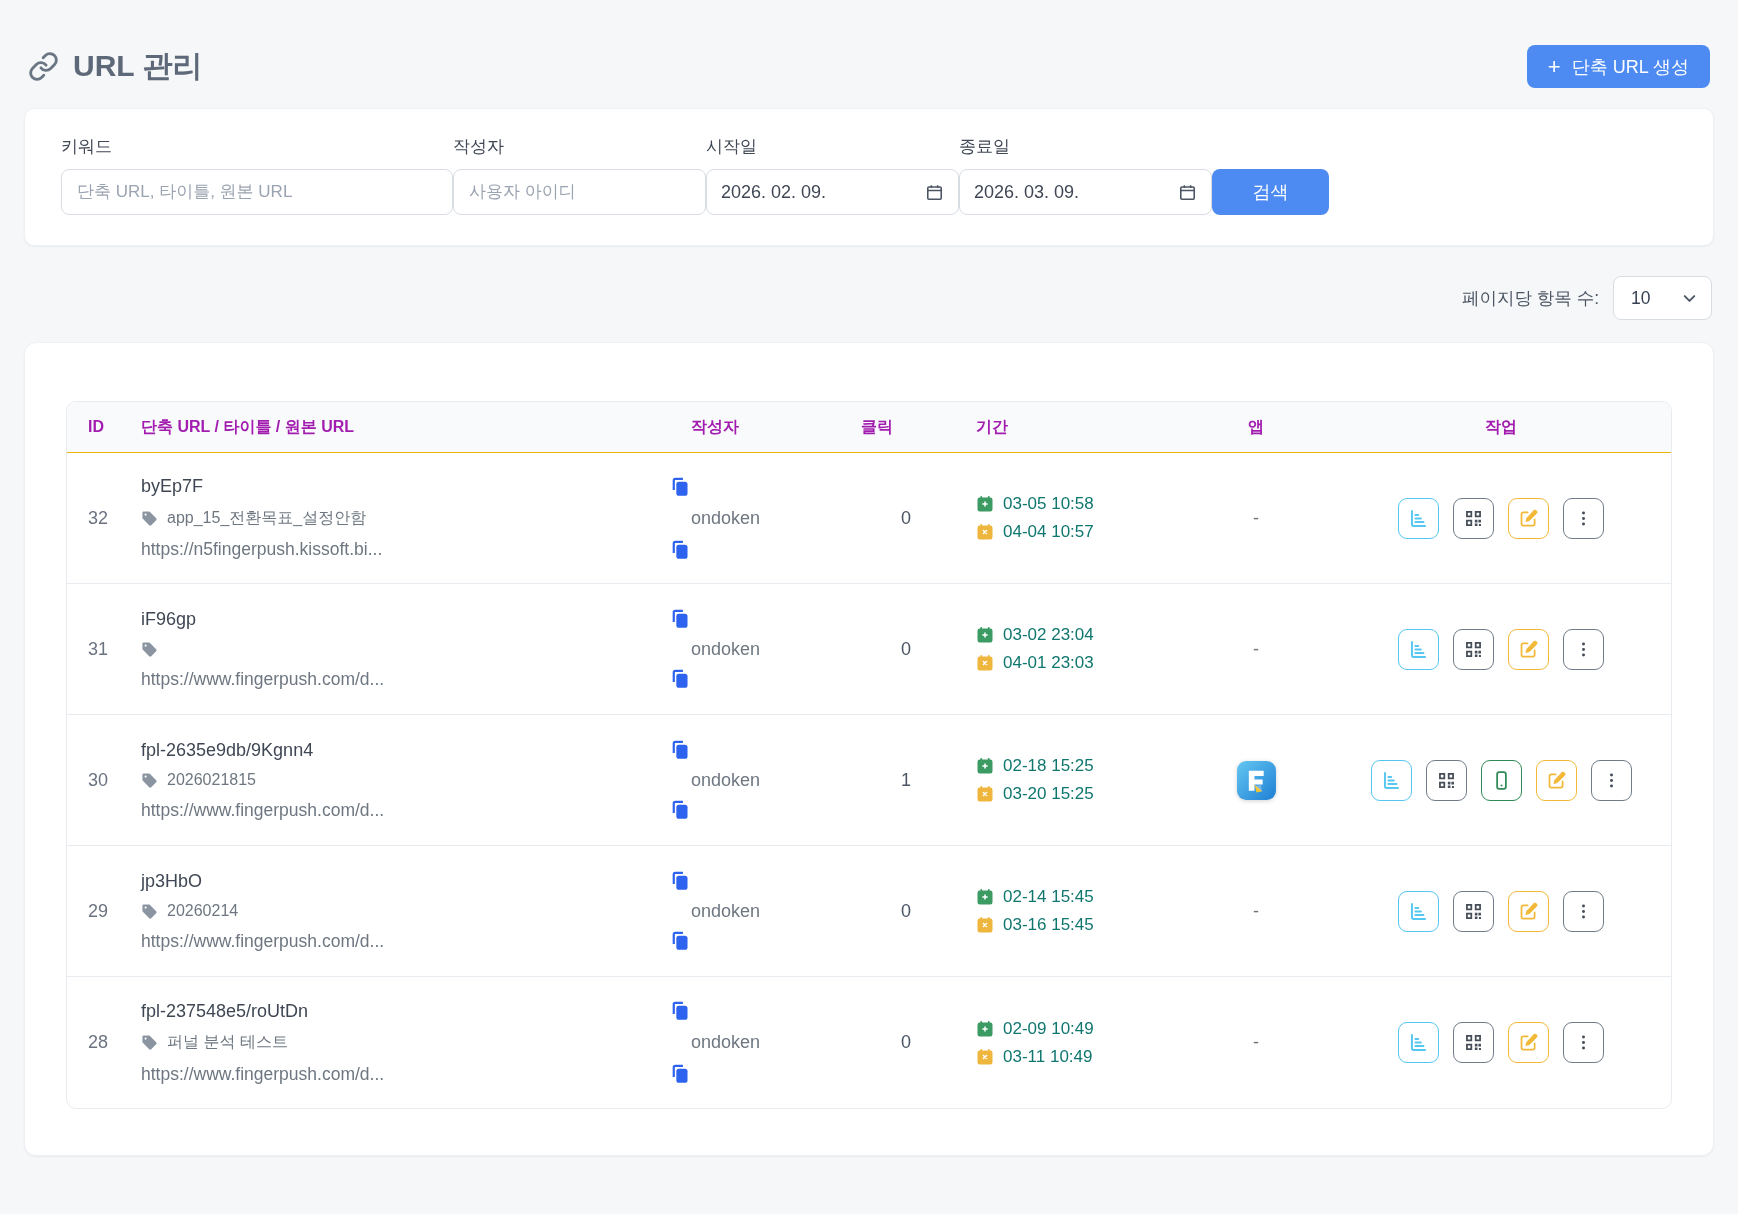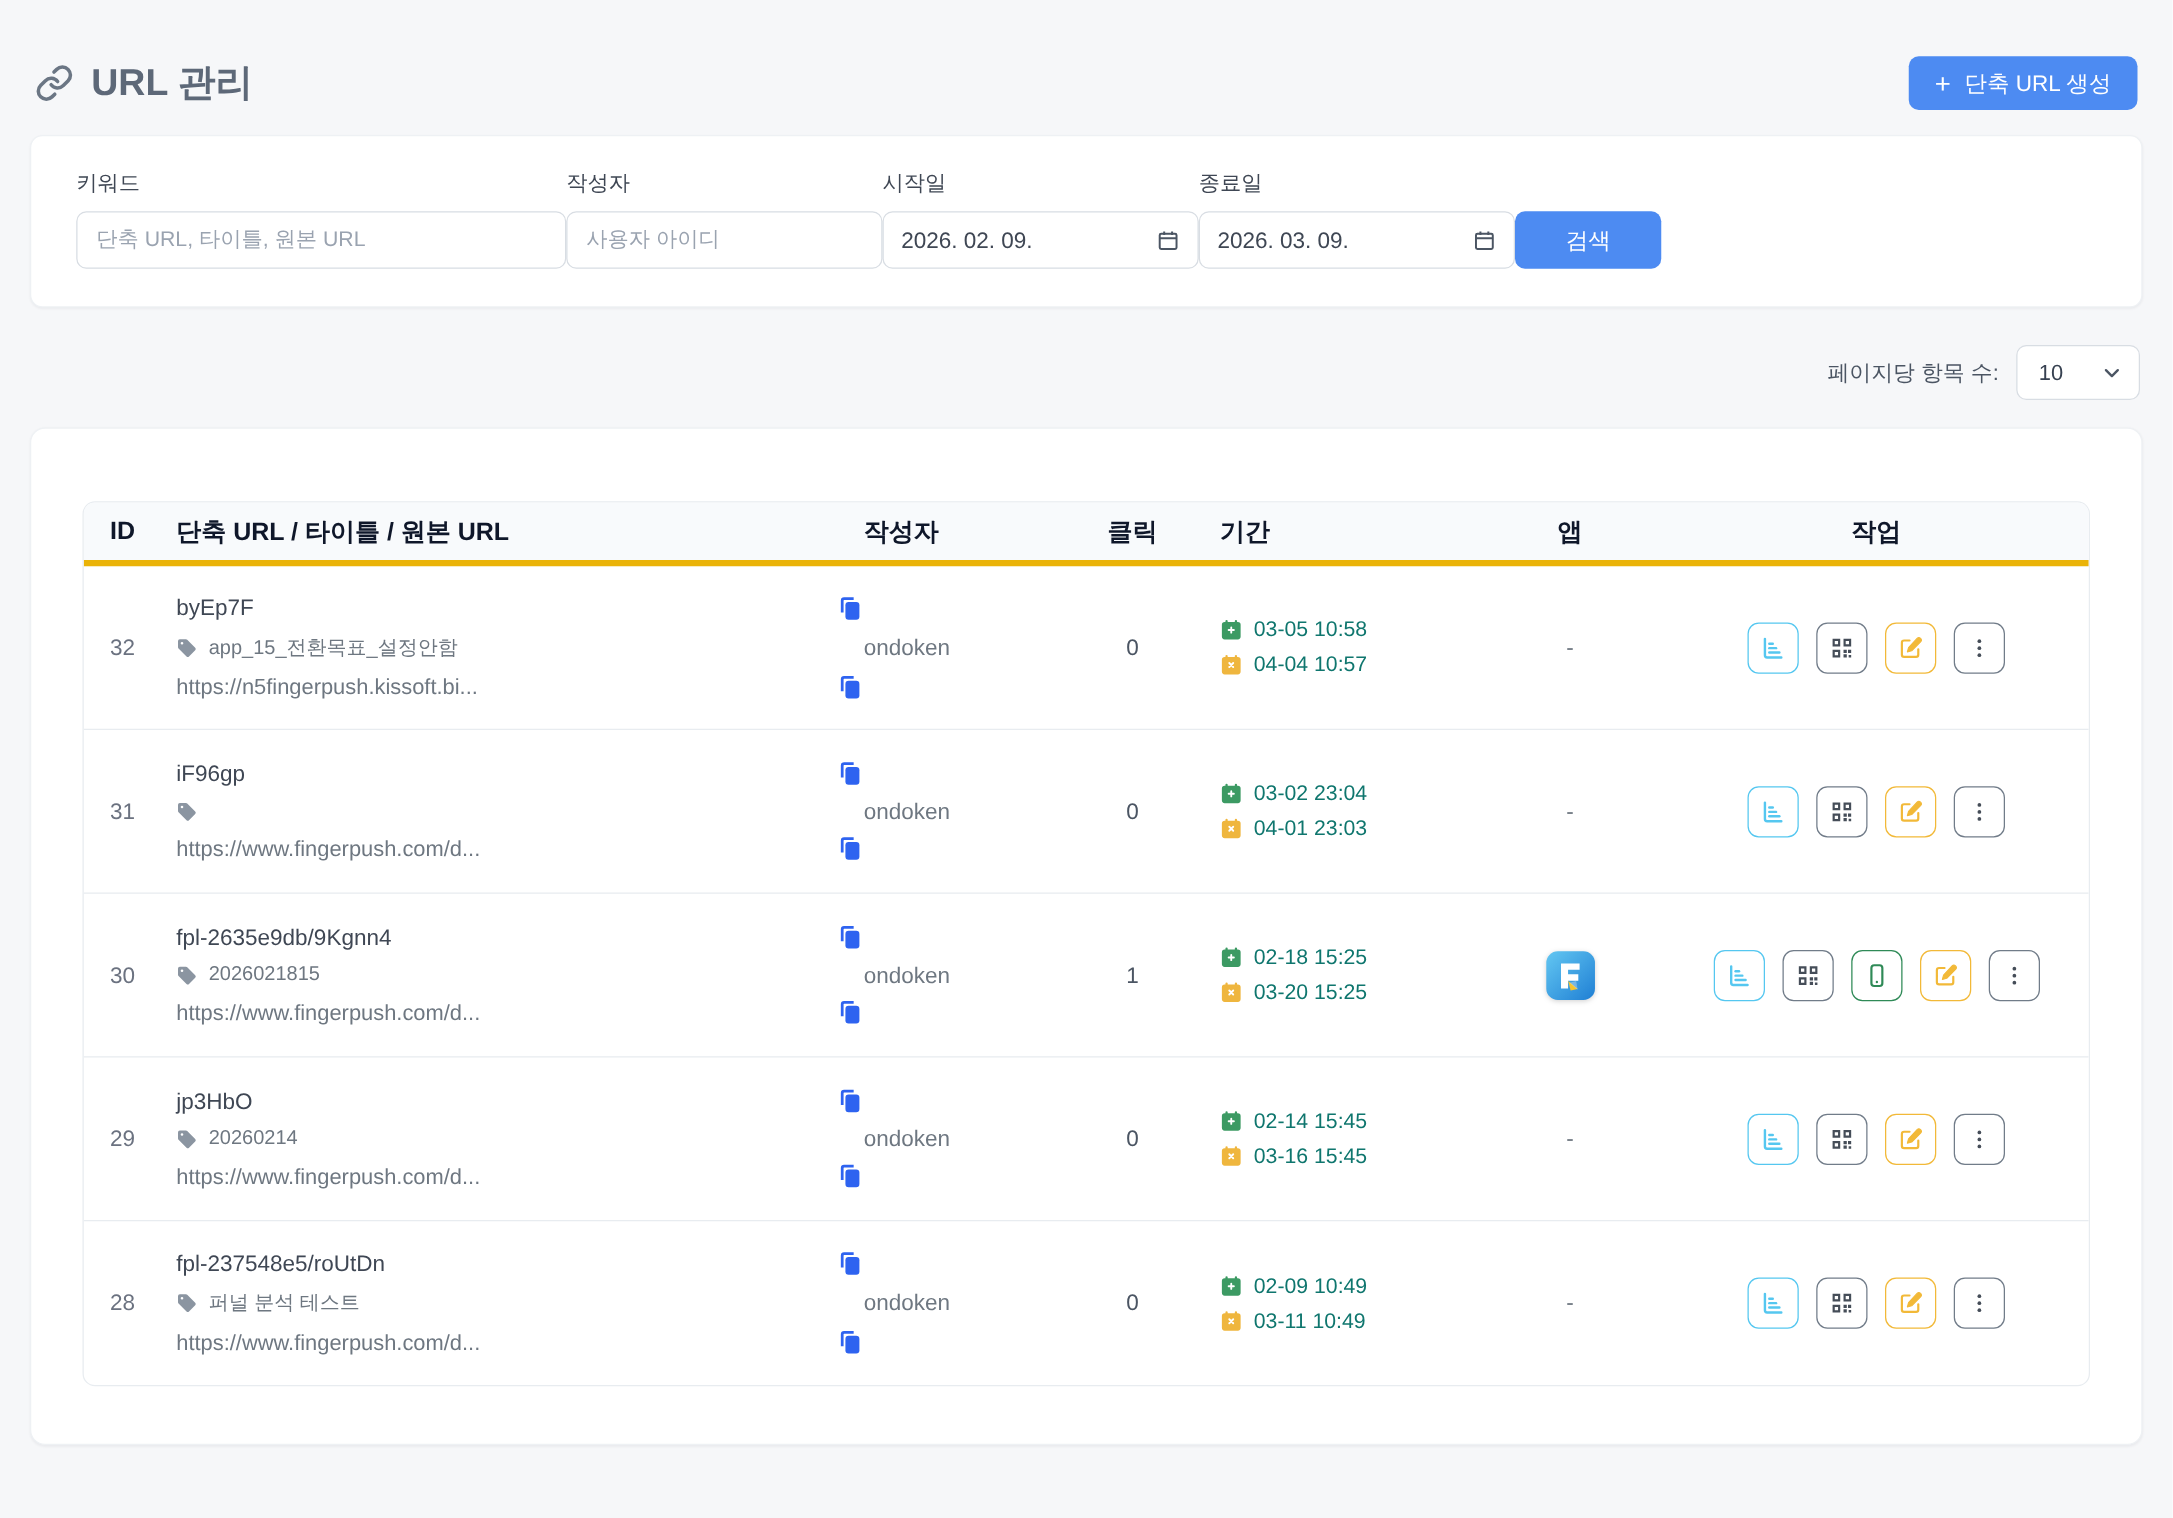--- a/index.html
+++ b/index.html
@@ -50,25 +50,25 @@
     display:flex;align-items:center;justify-content:space-between;padding:0 12px 0 17px;
     font-size:17.5px;color:#374151;cursor:pointer}
   .perpage-select .chev{width:19px;height:19px;display:inline-flex;color:#4b5563}
   .perpage-select .chev svg{width:100%;height:100%}
 
   
   .table-card{background:#fff;border:1px solid #eef1f4;border-radius:12px;
     box-shadow:0 1px 2px rgba(16,24,40,.05);padding:58px 41px 46px}
   .table-wrap{border:1px solid #e8ecf0;border-radius:10px;overflow:hidden}
   .grid-cols{display:grid;grid-template-columns:64px 560px 170px 90px 230px 150px 1fr}
-  .thead{background:#f8fafc;border-bottom:5px solid #eab308;height:51px;align-items:center;
-    font-size:20px;color:#0f172a;font-weight:600}
+  .thead{background:#f8fafc;border-bottom:1px solid #eab308;height:51px;align-items:center;
+    font-size:16px;color:#a21caf;font-weight:600}
   .th-id{padding-left:21px}
   .th-url{padding-left:10px}
-  .th-clicks{text-align:center}
+  .th-clicks{}
   .th-period{padding-left:25px}
   .th-app{text-align:center}
   .th-actions{text-align:center}
 
   .trow{align-items:center;border-bottom:1px solid #e8ecf0;min-height:131px;padding:14px 0}
   .trow:last-child{border-bottom:none}
   .c-id{padding-left:21px;font-size:18px;color:#6b7280}
   .c-url{padding-left:10px;display:flex;flex-direction:column;gap:10px}
   .line-short,.line-orig{display:flex;justify-content:space-between;align-items:center;max-width:552px}
   .line-short{font-size:18px;color:#3f4754}

